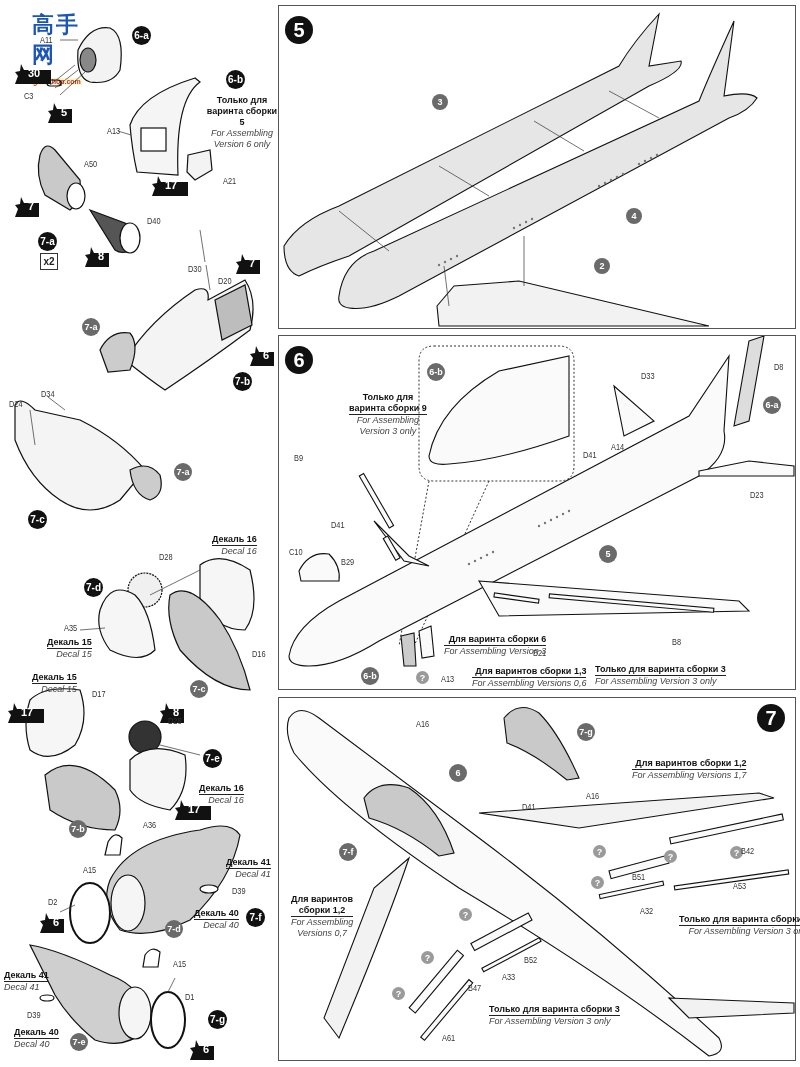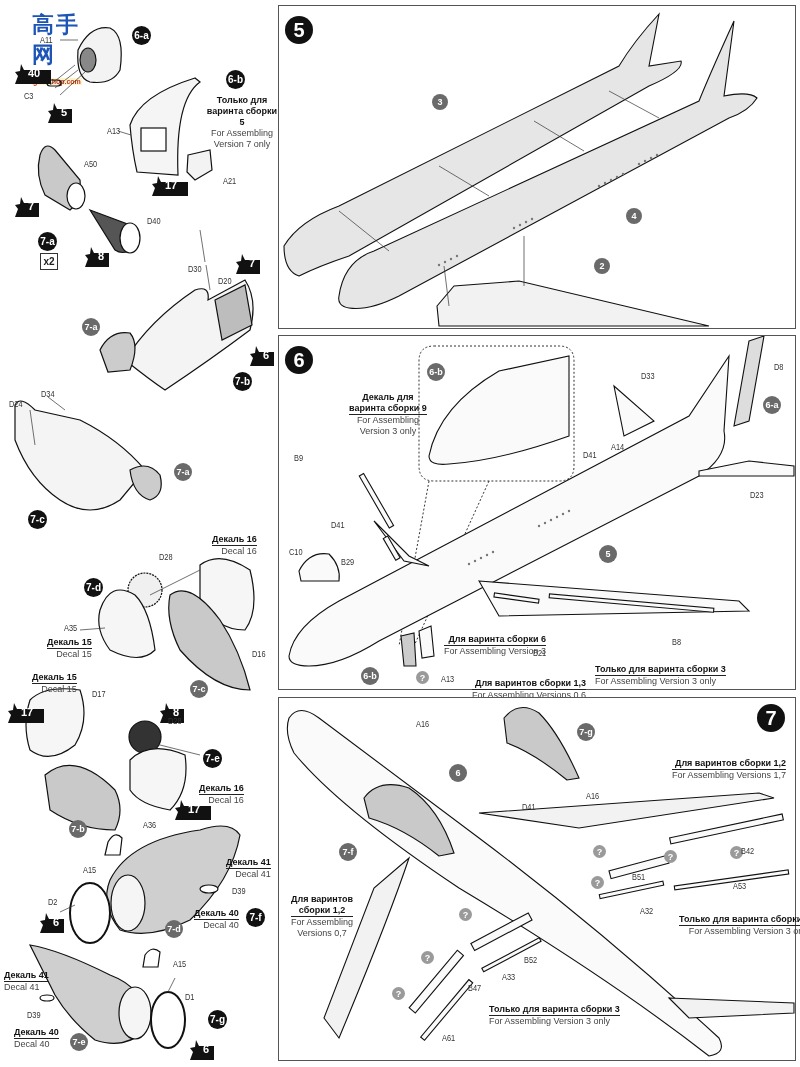--- a/index.html
+++ b/index.html
@@ -1,20 +1,20 @@
 <!DOCTYPE html>
 <html><head>
 <meta charset="utf-8">
 <style>
   html,body{margin:0;padding:0;background:#fff;}
   body{width:800px;height:1067px;position:relative;overflow:hidden;font-family:"Liberation Sans",sans-serif;color:#222;}
   .lbl{position:absolute;font-size:9px;color:#333;white-space:nowrap;line-height:1;font-family:"Liberation Sans",sans-serif;transform:scaleX(0.82);transform-origin:left center;}
   .note{position:absolute;font-size:9px;line-height:11px;white-space:nowrap;text-align:right;font-family:"Liberation Sans",sans-serif;}
   .note .ru{font-weight:bold;color:#111;display:block;}
-  .note .en{color:#444;display:block;}
+  .note .en{color:#444;display:block;font-style:italic;}
   .note .ru.ul{border-bottom:1px solid #222;}
   .note.center{text-align:center;}
   .note.left{text-align:left;}
   .blackbadge{position:absolute;border-radius:50%;background:#111;color:#fff;font-weight:bold;display:flex;align-items:center;justify-content:center;font-family:"Liberation Sans",sans-serif;}
   .greybadge{position:absolute;border-radius:50%;background:#6a6a6a;color:#fff;font-weight:bold;display:flex;align-items:center;justify-content:center;font-family:"Liberation Sans",sans-serif;}
   .qbadge{position:absolute;width:13px;height:13px;border-radius:50%;background:#9a9a9a;color:#fff;font-size:9px;font-weight:bold;display:flex;align-items:center;justify-content:center;}
   .star{position:absolute;width:36px;height:20px;}
   .star svg{position:absolute;left:0;top:0;}
   .star span{position:absolute;left:13px;top:3px;color:#fff;font-size:11px;font-weight:bold;font-family:"Liberation Sans",sans-serif;}
   .panel{position:absolute;border:1px solid #555;background:#fff;}
@@ -111,21 +111,21 @@
 <div class="greybadge" style="left:69px;top:820px;width:18px;height:18px;font-size:9px;">7-b</div>
 <div class="greybadge" style="left:165px;top:920px;width:18px;height:18px;font-size:9px;">7-d</div>
 <div class="greybadge" style="left:70px;top:1033px;width:18px;height:18px;font-size:9px;">7-e</div>
 
 <div class="x2">x2</div>
 
 <div class="star" style="left:15px;top:64px;">
     <svg width="36" height="20">
       <polygon points="6,0 9,6 36,6 36,20 0,20 3,12 0,8 5,7" fill="#111"></polygon>
     </svg>
-    <span>40</span>
+    <span>30</span>
   </div>
 <div class="star" style="left:48px;top:103px;">
     <svg width="36" height="20">
       <polygon points="6,0 9,6 24,6 24,20 0,20 3,12 0,8 5,7" fill="#111"></polygon>
     </svg>
     <span>5</span>
   </div>
 <div class="star" style="left:152px;top:176px;">
     <svg width="36" height="20">
       <polygon points="6,0 9,6 36,6 36,20 0,20 3,12 0,8 5,7" fill="#111"></polygon>
@@ -206,21 +206,21 @@
 <div class="lbl" style="left:83px;top:866px;">A15</div>
 <div class="lbl" style="left:48px;top:898px;">D2</div>
 <div class="lbl" style="left:232px;top:887px;">D39</div>
 <div class="lbl" style="left:173px;top:960px;">A15</div>
 <div class="lbl" style="left:185px;top:993px;">D1</div>
 <div class="lbl" style="left:27px;top:1011px;">D39</div>
 
 <div class="note center" style="left:206px;top:95px;">
   <span class="ru" style="white-space:normal;width:72px;">Только для варинта сборки 5</span>
   <span class="en">For Assembling</span>
-  <span class="en">Version 7 only</span>
+  <span class="en">Version 6 only</span>
 </div>
 <div class="note" style="left:212px;top:534px;">
     <span class="ru ul">Декаль 16</span>
     <span class="en">Decal 16</span>
   </div>
 <div class="note" style="left:47px;top:637px;">
     <span class="ru ul">Декаль 15</span>
     <span class="en">Decal 15</span>
   </div>
 <div class="note" style="left:32px;top:672px;">
@@ -338,30 +338,30 @@
   <div class="lbl" style="left:362px;top:36px;">D33</div>
   <div class="lbl" style="left:332px;top:107px;">A14</div>
   <div class="lbl" style="left:304px;top:115px;">D41</div>
   <div class="lbl" style="left:495px;top:27px;">D8</div>
   <div class="lbl" style="left:471px;top:155px;">D23</div>
   <div class="lbl" style="left:254px;top:313px;">B21</div>
   <div class="lbl" style="left:393px;top:302px;">B8</div>
   <div class="lbl" style="left:162px;top:339px;">A13</div>
 
   <div class="note center" style="left:70px;top:56px;">
-    <span class="ru">Декаль для</span>
+    <span class="ru">Только для</span>
     <span class="ru ul">варинта сборки 9</span>
     <span class="en">For Assembling</span>
     <span class="en">Version 3 only</span>
   </div>
   <div class="note" style="left:165px;top:298px;">
       <span class="ru ul">Для варинта сборки 6</span>
       <span class="en">For Assembling Version 3</span>
     </div>
-  <div class="note" style="left:193px;top:330px;margin-top:12px;">
+  <div class="note" style="left:193px;top:330px;">
       <span class="ru ul">Для варинтов сборки 1,3</span>
       <span class="en">For Assembling Versions 0,6</span>
     </div>
   <div class="note left" style="left:316px;top:328px;">
       <span class="ru ul">Только для варинта сборки 3</span>
       <span class="en">For Assembling Version 3 only</span>
     </div>
 </div>
 
 <div class="panel" style="left:278px;top:697px;width:516px;height:362px;">
@@ -400,21 +400,21 @@
   <div class="lbl" style="left:307px;top:94px;">A16</div>
   <div class="lbl" style="left:462px;top:149px;">B42</div>
   <div class="lbl" style="left:353px;top:175px;">B51</div>
   <div class="lbl" style="left:454px;top:184px;">A53</div>
   <div class="lbl" style="left:361px;top:209px;">A32</div>
   <div class="lbl" style="left:245px;top:258px;">B52</div>
   <div class="lbl" style="left:223px;top:275px;">A33</div>
   <div class="lbl" style="left:189px;top:286px;">B47</div>
   <div class="lbl" style="left:163px;top:336px;">A61</div>
 
-  <div class="note" style="left:353px;top:60px;margin-left:40px;">
+  <div class="note" style="left:353px;top:60px;">
       <span class="ru ul">Для варинтов сборки 1,2</span>
       <span class="en">For Assembling Versions 1,7</span>
     </div>
   <div class="note" style="left:400px;top:216px;">
       <span class="ru ul">Только для варинта сборки 3</span>
       <span class="en">For Assembling Version 3 only</span>
     </div>
   <div class="note center" style="left:12px;top:196px;">
     <span class="ru">Для варинтов</span>
     <span class="ru ul">сборки 1,2</span>

